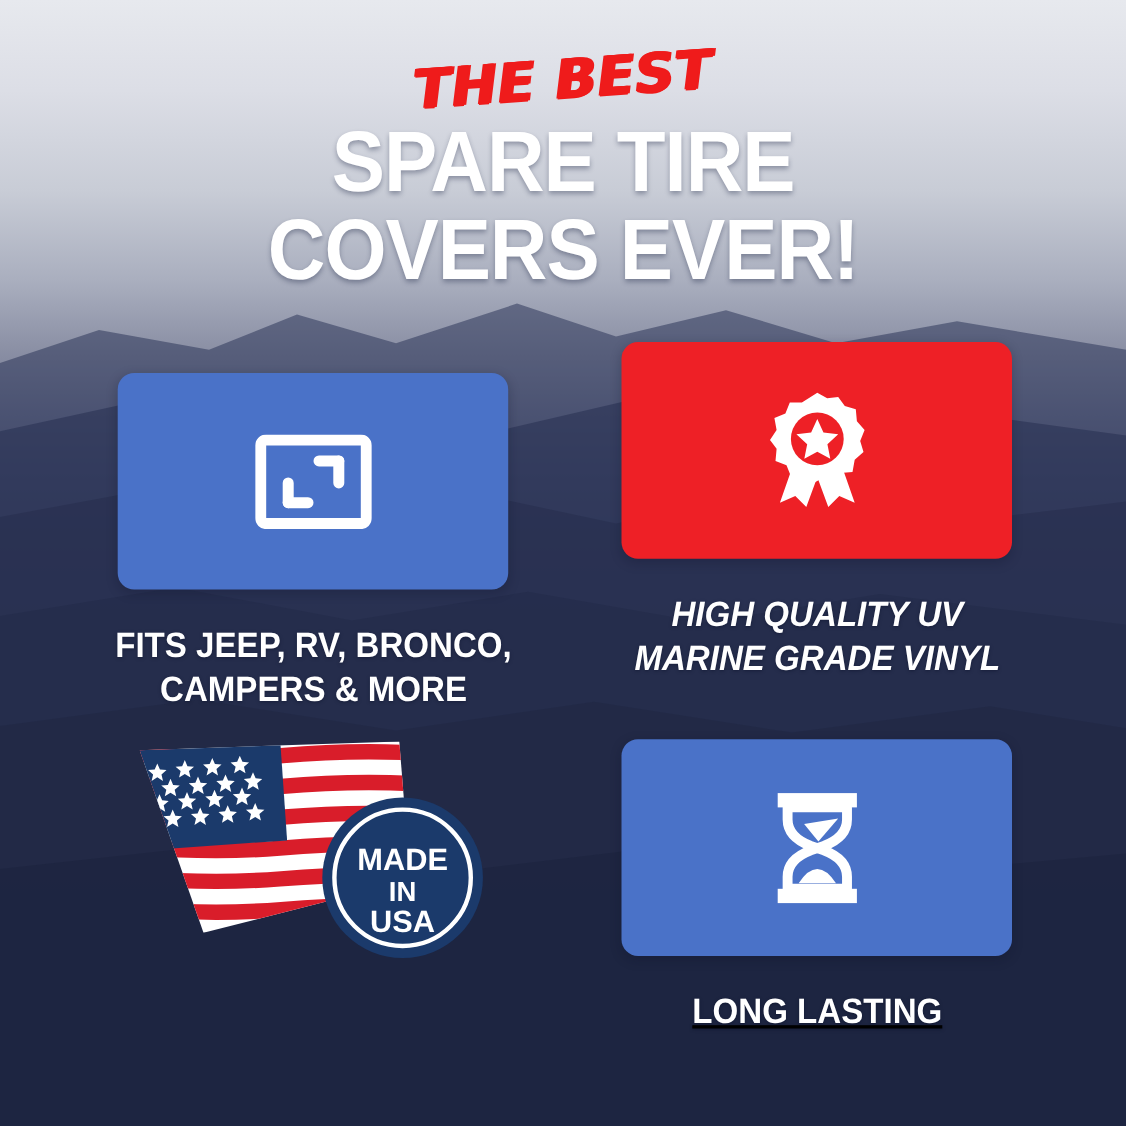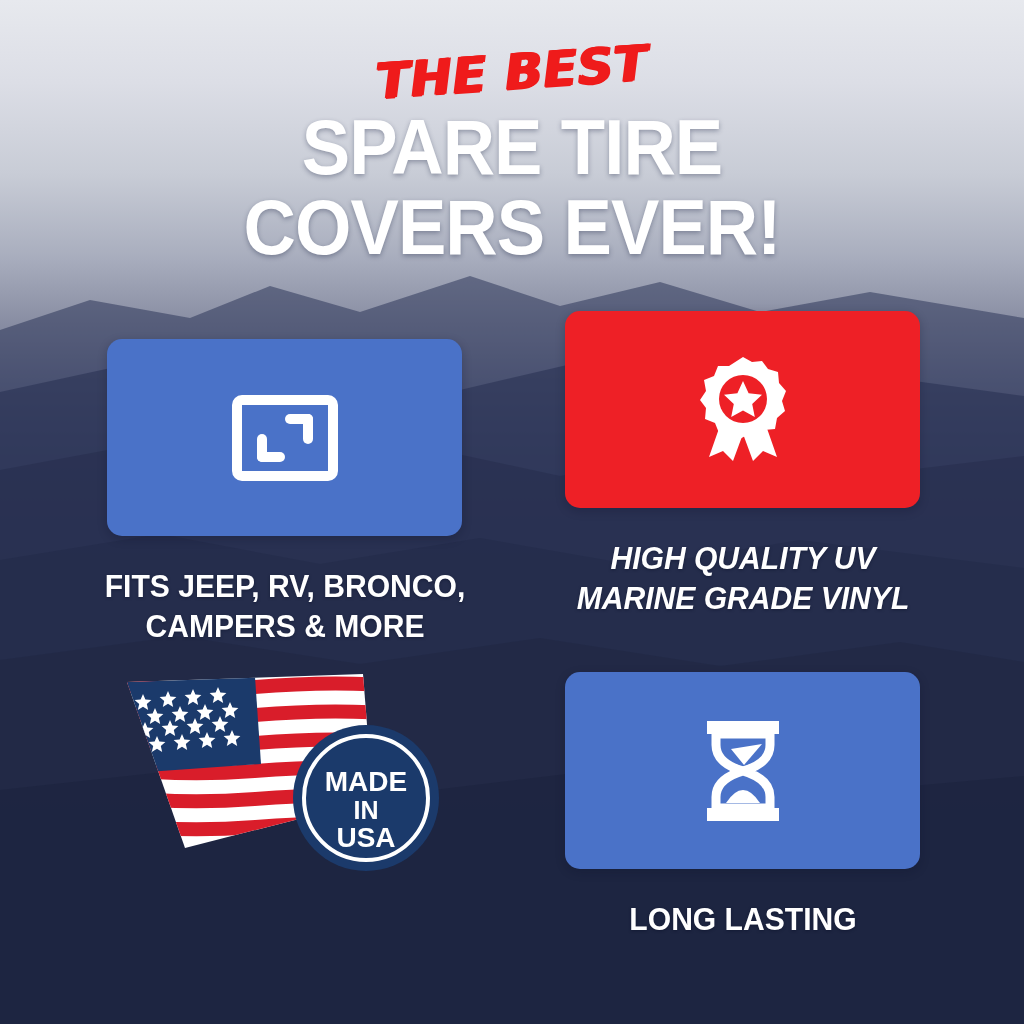--- a/index.html
+++ b/index.html
@@ -110,21 +110,21 @@
     line-height: 1.26;
     letter-spacing: 0px;
     transform: scaleX(0.94);
     text-shadow: 0 1px 3px rgba(10,16,40,0.5);
   }
 
   
   #feat-fits    { left: 107px; top: 311px; margin-top: 28px; }
   #feat-quality { left: 565px; top: 311px; font-style: italic; }
   #feat-usa     { left: 105px; top: 672px; }
-  #feat-long    { left: 565px; top: 672px; }
+  #feat-long    { left: 565px; top: 672px; text-decoration: underline; }
 
   #feat-fits .caption,
   #feat-usa  .caption { margin-left: -22px; }
   #feat-quality .caption,
   #feat-long    .caption { margin-left: -22px; }
 
   .usa-wrap {
     position: relative;
     width: 355px;
     height: 197px;

